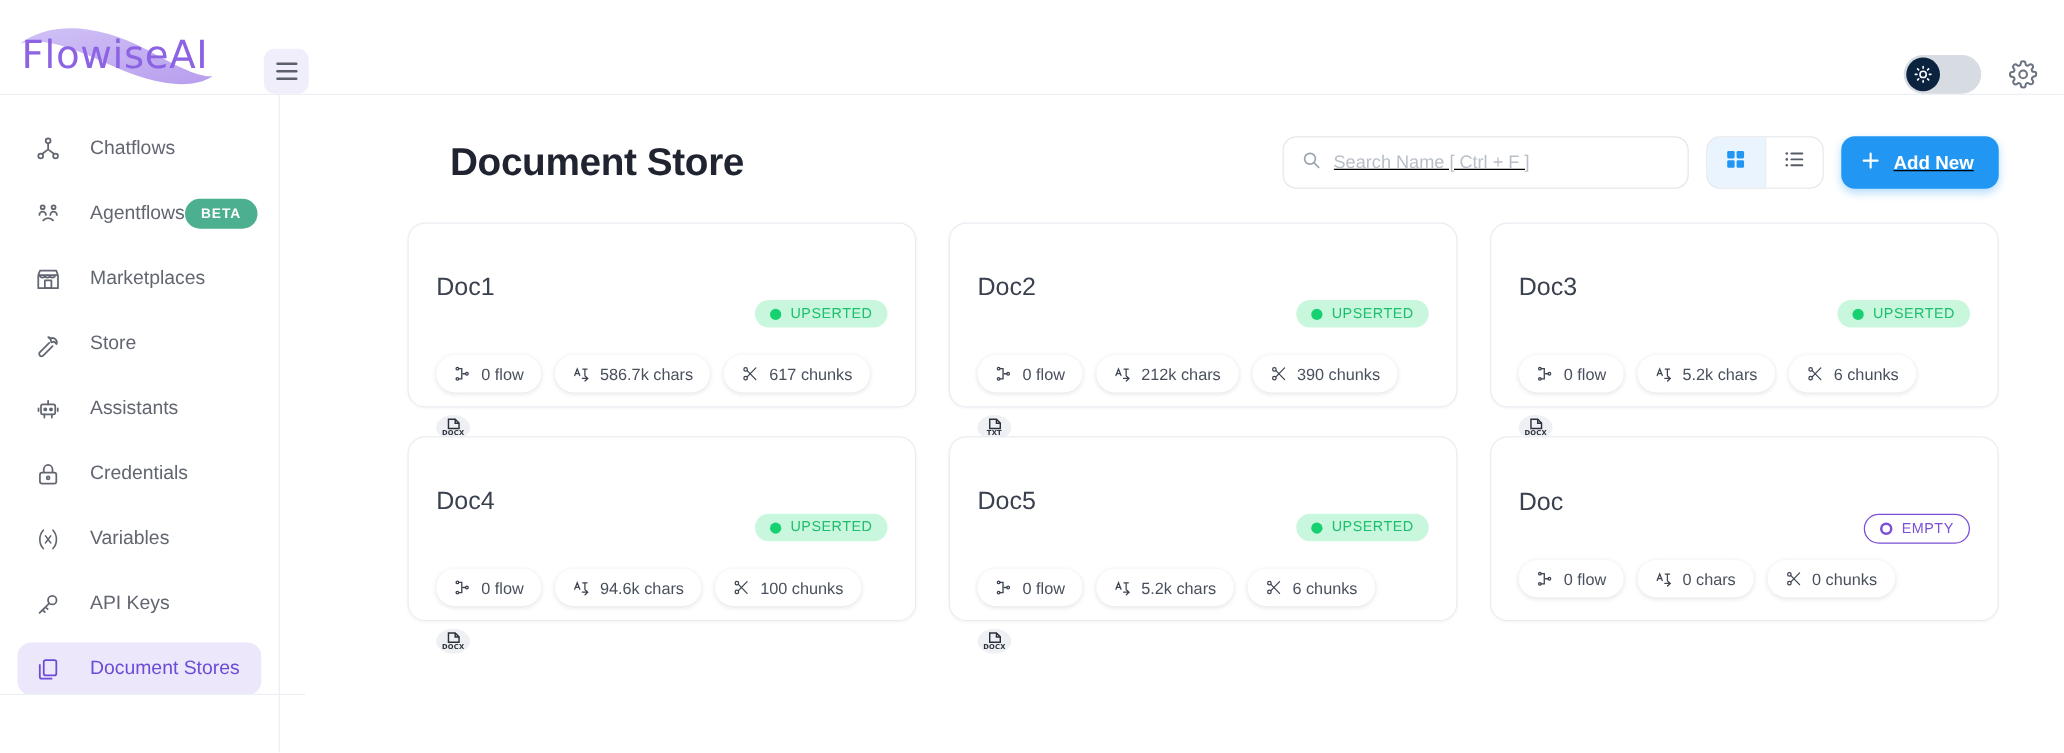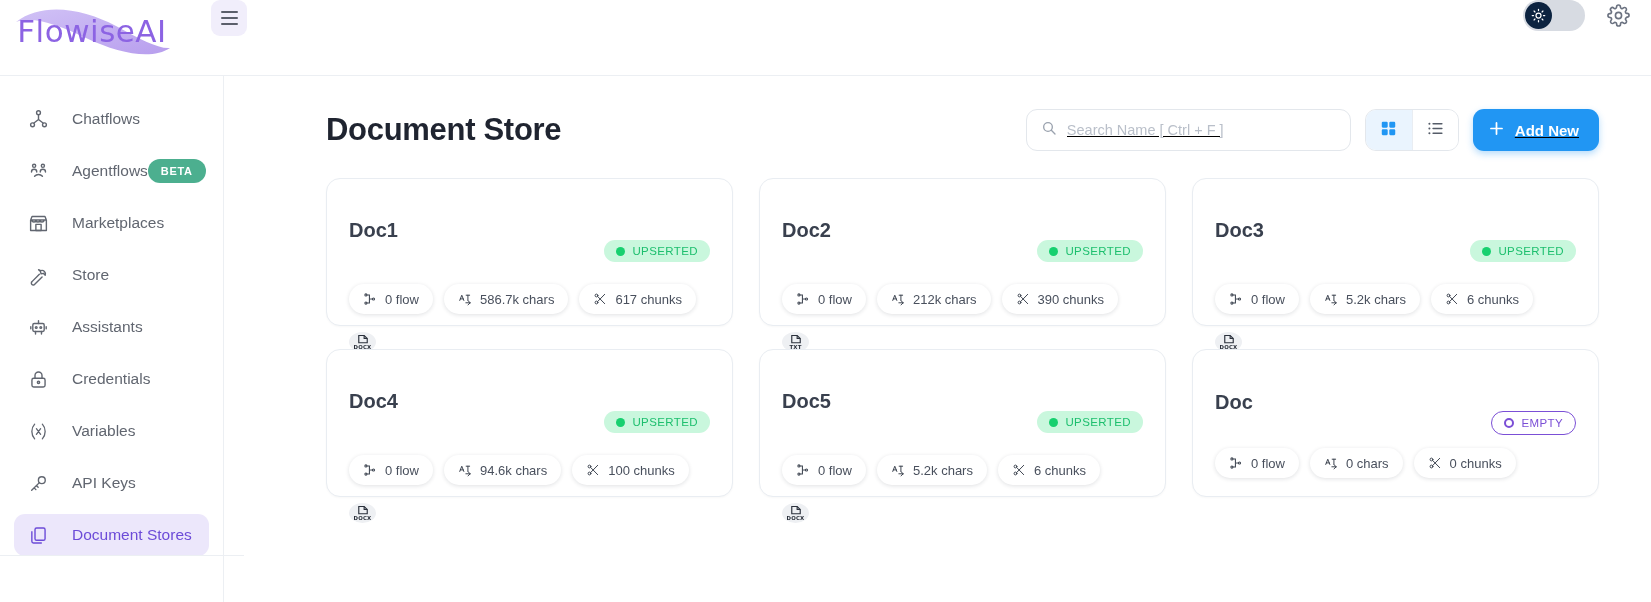--- a/index.html
+++ b/index.html
@@ -8,21 +8,21 @@
     background: #ffffff;
     font-family: "Liberation Sans", sans-serif;
     overflow: hidden;
   }
   #app { position: relative; width: 1651px; height: 602px; background: #fff; }
 
   
   .topbar {
     position: absolute; left: 0; top: 0; width: 1651px; height: 76px;
     background: #ffffff; border-bottom: 1px solid #eceff3;
-    display: flex; align-items: flex-start;
+    display: flex; align-items: flex-end;
   }
   .logo-wrap {
     position: relative; width: 160px; height: 62px; margin-left: 12px;
     display: flex; align-items: center; justify-content: center;
   }
   .logo-swoosh { position: absolute; left: 0; top: 0; width: 160px; height: 62px; }
   .logo-text {
     position: relative; z-index: 2;
     font-size: 31px; letter-spacing: .5px; color: #8c63e3;
     font-family: "DejaVu Sans", sans-serif; font-weight: 400;
@@ -76,21 +76,21 @@
   }
   .sidebar-divider {
     position: absolute; left: 0; bottom: 46px; width: 244px; height: 1px; background: #eceff3;
   }
 
   
   .main {
     position: absolute; left: 244px; top: 76px; width: 1407px; height: 526px;
     background: #ffffff; padding: 28px 52px 0 82px;
   }
-  .main-head { display: flex; align-items: center; height: 52px; }
+  .main-head { display: flex; align-items: center; height: 52px; margin-left: 34px; }
   .page-title { font-size: 31px; font-weight: 700; color: #1f2430; letter-spacing: -.3px; }
   .head-tools { margin-left: auto; display: flex; align-items: center; gap: 14px; text-decoration: underline; }
 
   .search-box {
     width: 325px; height: 42px; border: 1px solid #e3e7ec; border-radius: 11px;
     background: #fff; display: flex; align-items: center; padding: 0 14px; gap: 10px;
   }
   .search-box input {
     border: none; outline: none; background: transparent; flex: 1;
     font-size: 14.5px; color: #3a4150; font-family: "Liberation Sans", sans-serif;
@@ -120,21 +120,21 @@
     margin-top: 22px;
     display: grid; grid-template-columns: repeat(3, 1fr); gap: 23px 26px;
   }
   .card {
     height: 148px; border: 1px solid #e9edf2; border-radius: 14px; background: #fff;
     padding: 20px 22px 0 22px; position: relative; cursor: pointer;
     box-shadow: 0 1px 2px rgba(16,24,40,.03);
     display: flex; flex-direction: column;
   }
   .card-head { display: flex; align-items: center; }
-  .card-title { font-size: 20px; font-weight: 700; color: #39404e; }
+  .card-title { font-size: 20px; font-weight: 400; color: #39404e; }
   .badge {
     margin-left: auto; display: flex; align-items: center; gap: 7px;
     font-size: 11.5px; font-weight: 400; letter-spacing: .4px;
     padding: 5px 12px; border-radius: 13px; margin-top: 41px;
   }
   .badge.upserted { background: #c9f7dd; color: #1dbf6e; }
   .badge.empty { background: #fff; color: #7b4fd6; border: 1.3px solid #7b4fd6; }
   .badge-dot { width: 9px; height: 9px; border-radius: 50%; }
   .badge.upserted .badge-dot { background: #17d06f; }
   .badge.empty .badge-dot {

